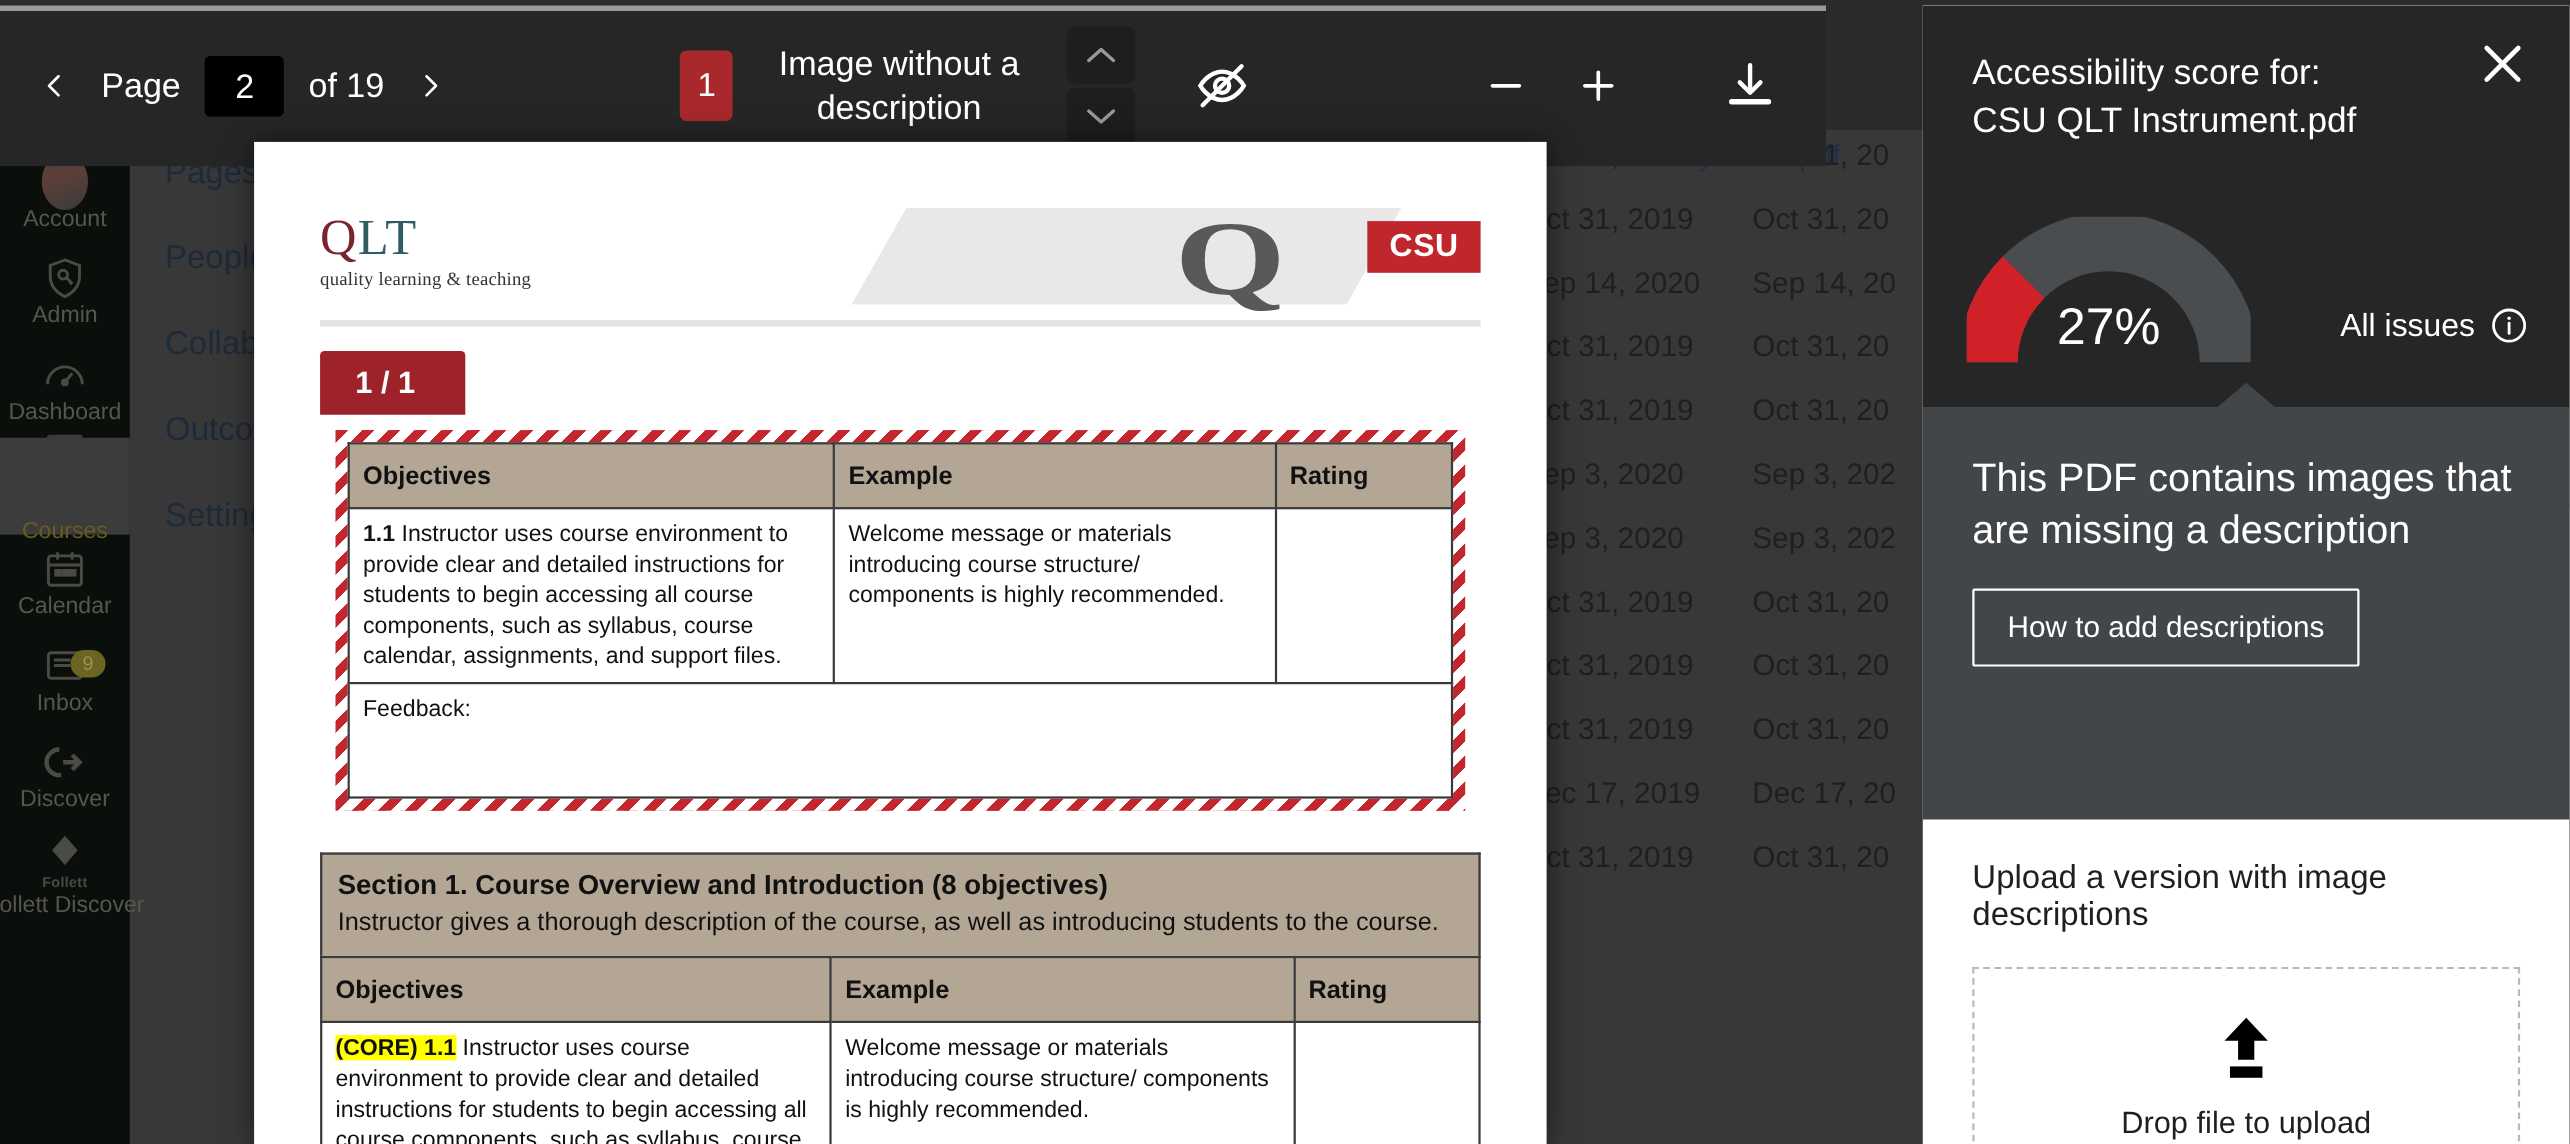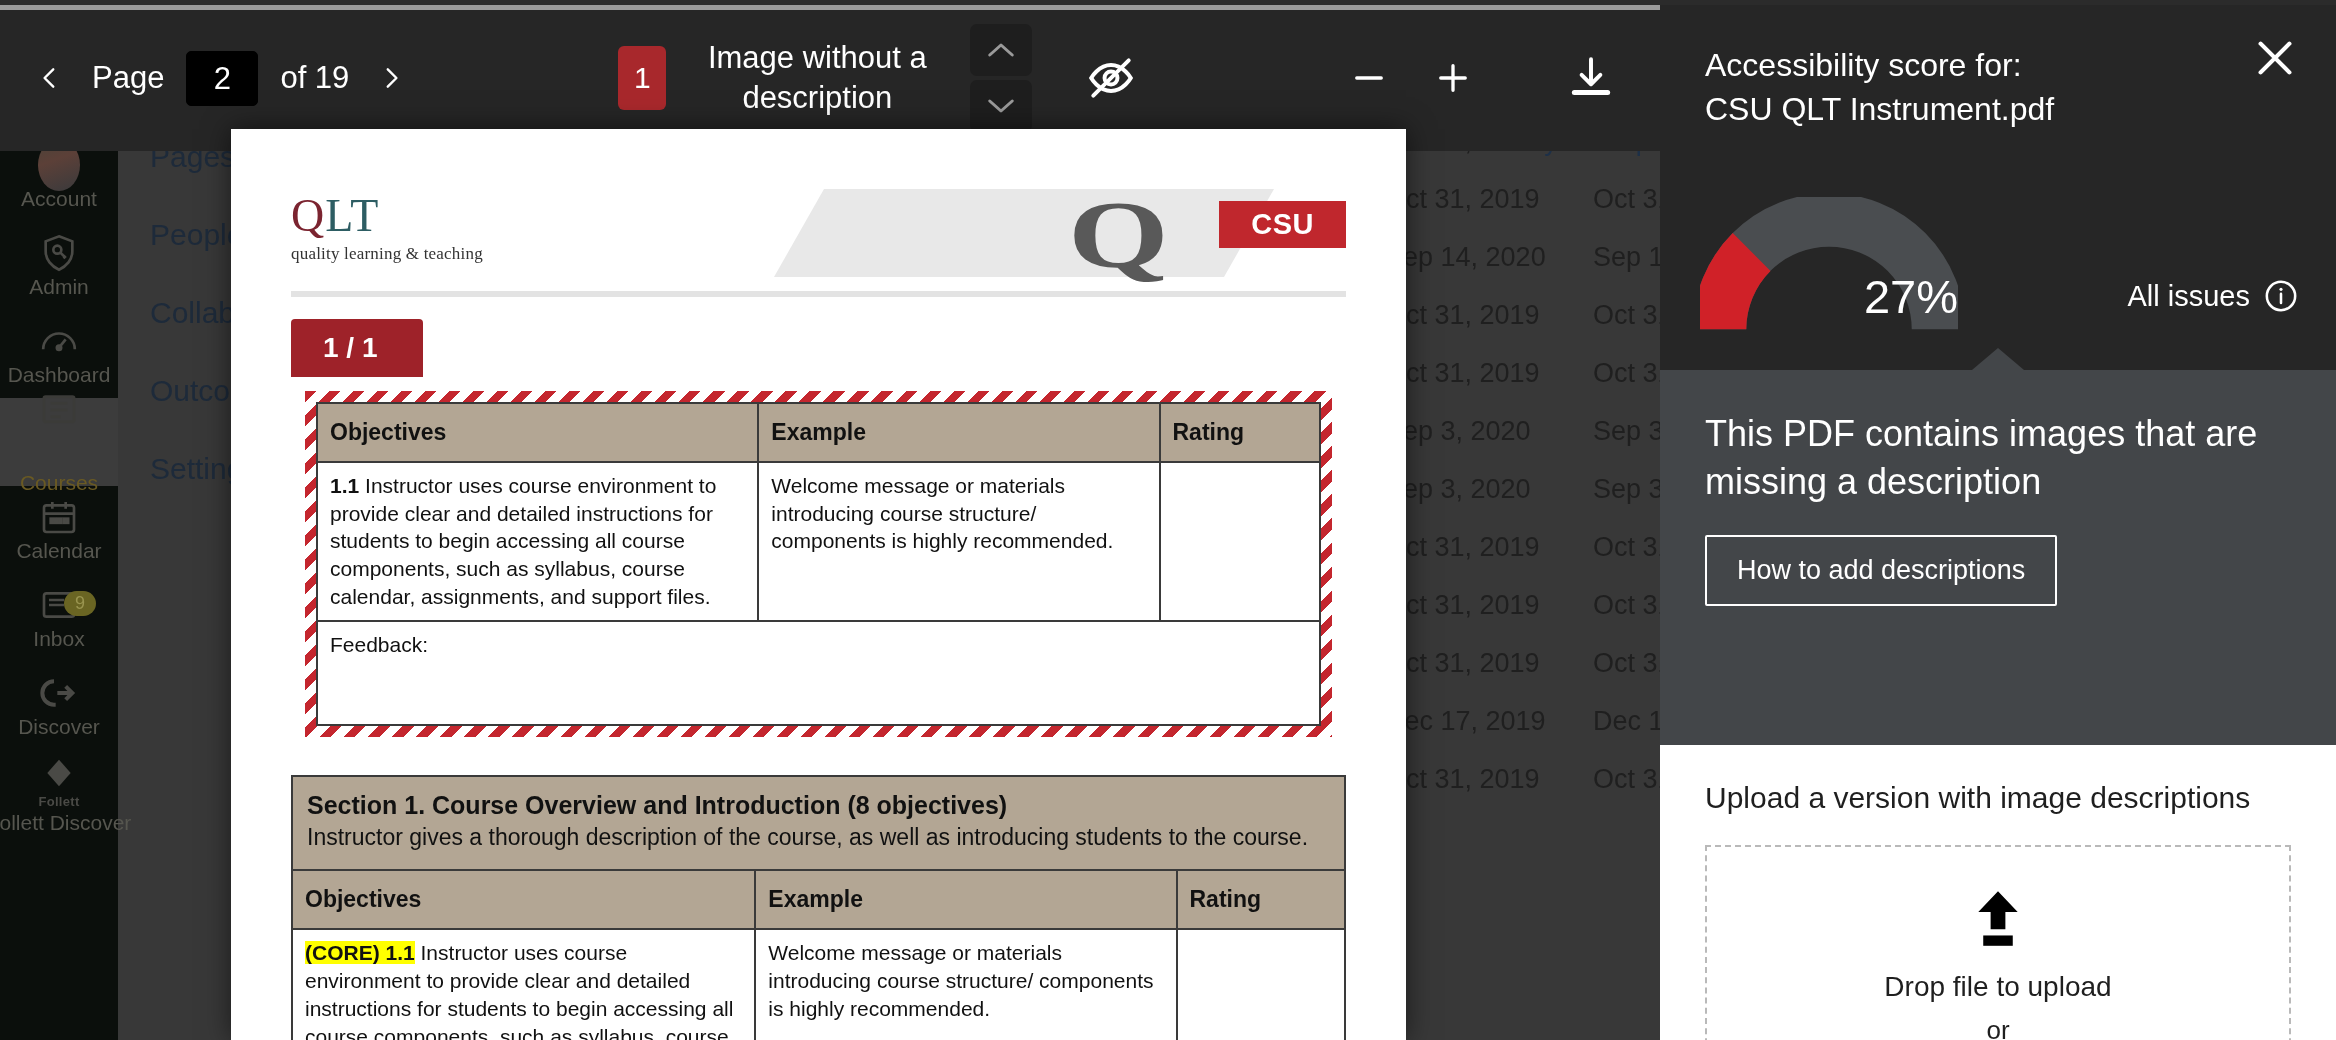--- a/index.html
+++ b/index.html
@@ -151,21 +151,21 @@
     background:#e8e8e8;
     clip-path: polygon(10% 0, 100% 0, 90% 100%, 0% 100%);
   }
   .qlt-swoosh-mark {
     position:absolute; right:190px; top:6px; font-size:96px; line-height:80px;
     color:#595959; font-family:"Liberation Serif", serif; font-weight:700;
     transform: scaleX(1.35);
   }
   .csu-badge {
     position:absolute; right:0; top:12px; background:#c0272d; color:#fff;
-    font-weight:700; font-size:29px; padding:7px 32px; letter-spacing:.5px;
+    font-weight:700; font-size:29px; padding:7px 20px; letter-spacing:.5px;
     font-family:"Liberation Sans", sans-serif;
   }
   .qlt-rule { position:absolute; left:0; right:0; bottom:0; height:6px; background:#e3e3e3; }
 
   
   .red-tab {
     width: 132px; height: 58px; background:#9e2229; color:#fff;
     font-size:28px; font-weight:700; display:flex; align-items:center;
     padding-left:32px; border-radius: 4px 4px 0 0;
   }
@@ -209,38 +209,38 @@
   .bold { font-weight:700; }
   ul.ex { margin: 16px 0 0 34px; }
   ul.ex li { font-size:21px; margin-bottom:5px; line-height:1.3; }
 
   
   .arrow { position:absolute; filter: drop-shadow(3px 4px 3px rgba(0,0,0,.35)); }
   .arrow svg { display:block; }
 
   
   .panel {
-    position: absolute; right: 0; top: 5px; width: 676px; height: 1035px;
+    position: absolute; right: 0; top: 5px; width: 588px; height: 1035px;
     background: #fff; overflow: hidden;
   }
   .panel-top { background:#262626; height: 365px; position: relative; }
   .panel-title {
     color:#fff; font-size: 32px; line-height: 1.38;
     padding: 38px 100px 0 45px;
   }
   .panel-close {
     position:absolute; right: 38px; top: 30px; width:46px;height:46px; color:#fff;
   }
   .panel-close svg{width:46px;height:46px;}
 
   .gauge-area { position: relative; height: 150px; }
   .gauge { position:absolute; left: 40px; top: -4px; width: 258px; height: 140px; }
   .gauge-pct {
     position:absolute; left: 40px; top: 68px; width: 258px;
-    text-align:right; color:#fff; font-size: 47px;
+    text-align:center; color:#fff; font-size: 47px;
   }
   .all-issues {
     position:absolute; right: 38px; top: 78px;
     display:flex; align-items:center; gap: 14px;
   }
   .all-issues-label { color:#fff; font-size: 29px; }
   .all-issues-icon { width:34px;height:34px;color:#fff; }
   .all-issues-icon svg{width:34px;height:34px;}
 
   .panel-mid {

